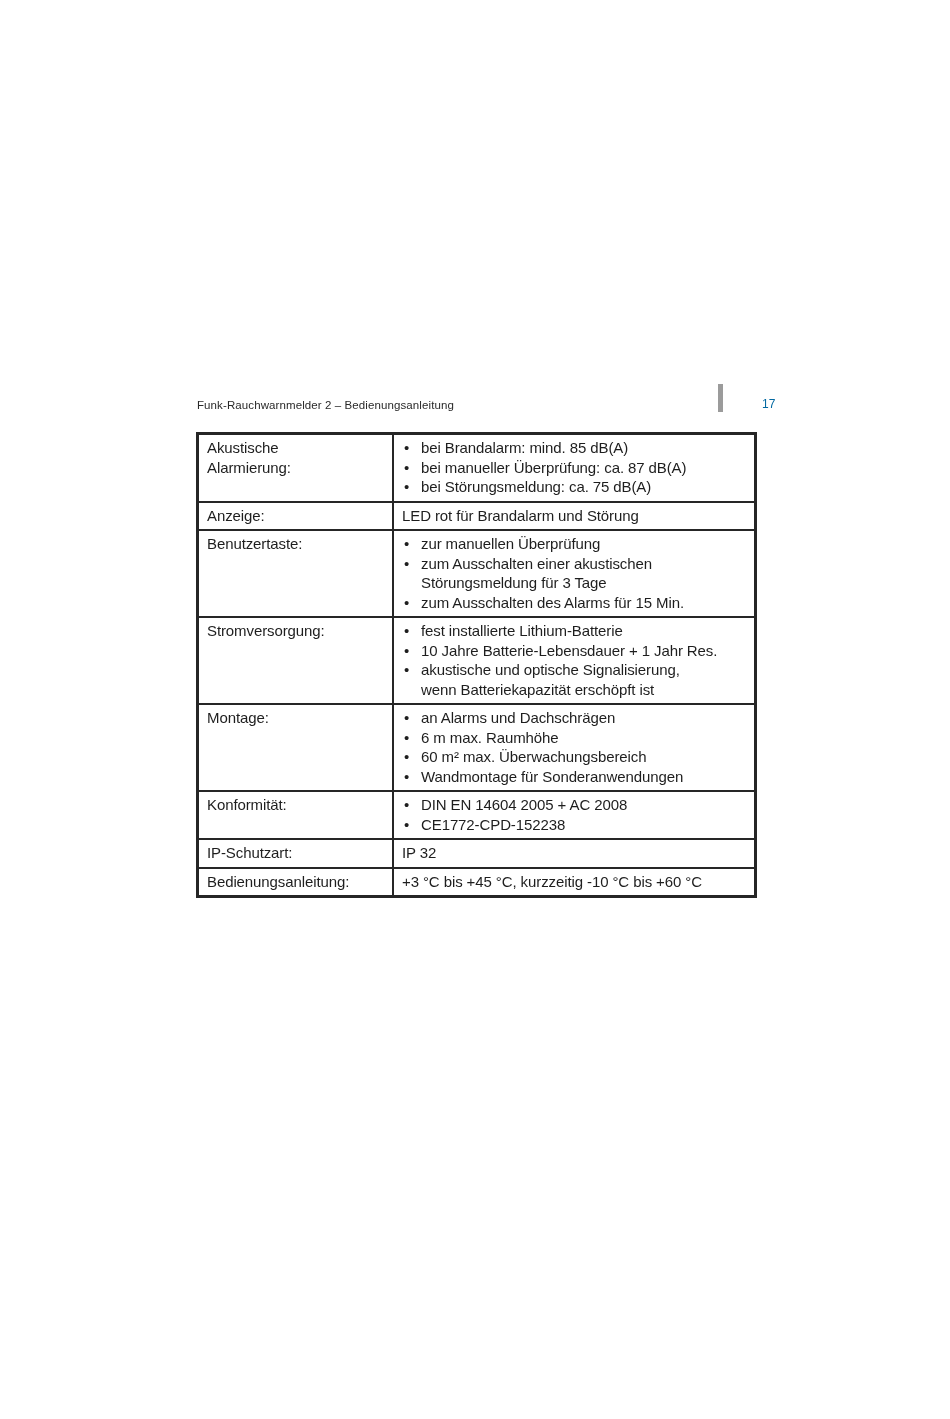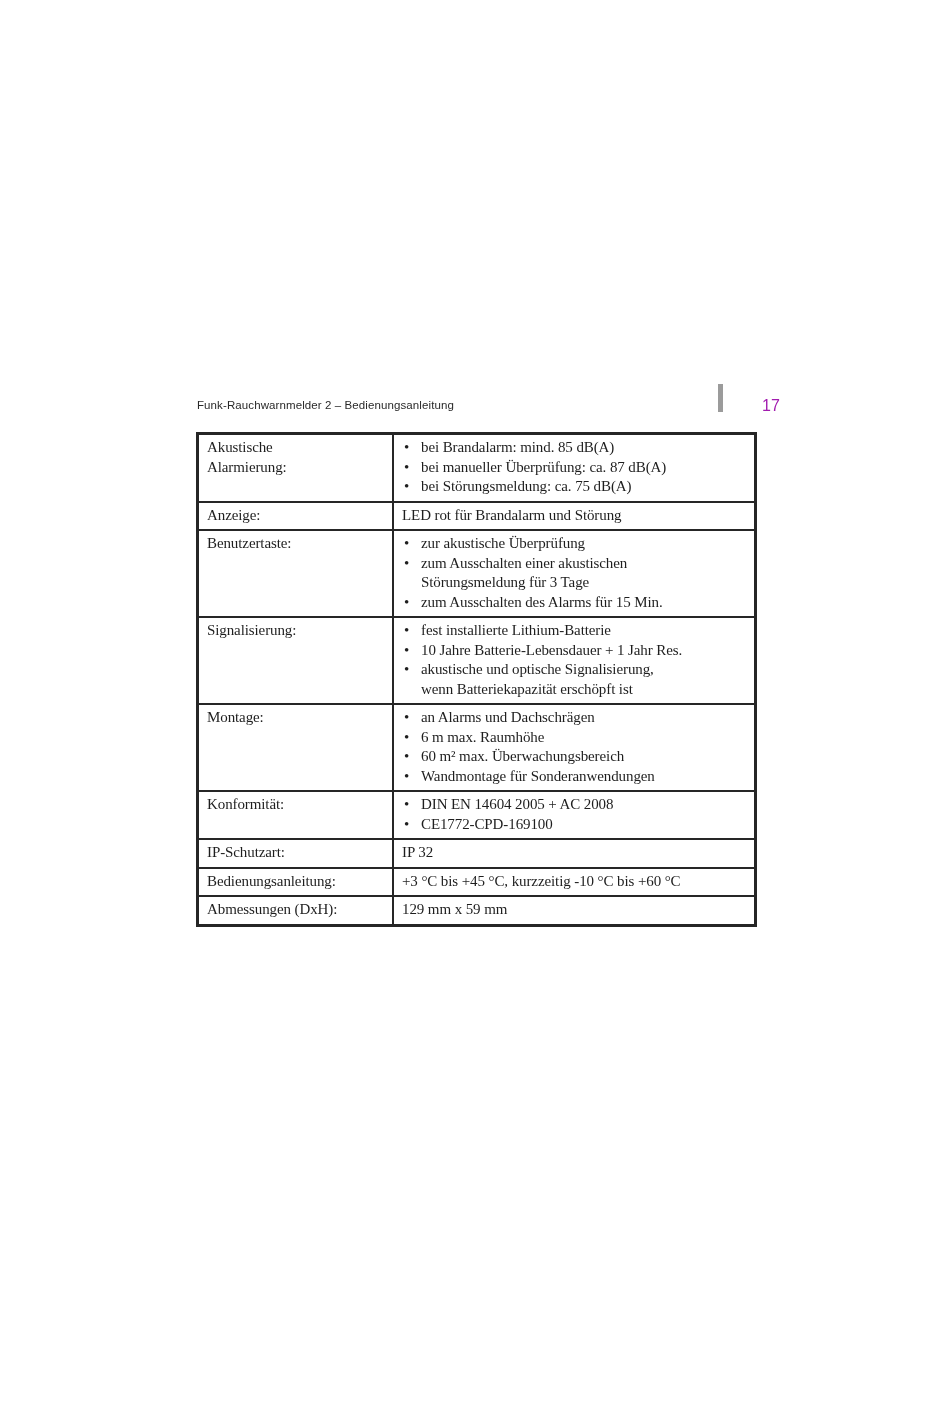--- a/index.html
+++ b/index.html
@@ -30,35 +30,34 @@
     left: 718px;
     top: 384px;
     width: 5px;
     height: 28px;
     background: #9b9b9b;
   }
   .page-number {
     position: absolute;
     left: 762px;
     top: 397px;
-    font-size: 16px;
-    color: #a21caf;
+    font-size: 12px;
+    color: #0369a1;
   }
   table.spec-table {
     position: absolute;
     left: 196px;
     top: 432px;
     width: 561px;
     border-collapse: collapse;
     border: 3px solid #262626;
     font-size: 15px;
     line-height: 19.5px;
     letter-spacing: -0.1px;
     color: #1e1e1e;
-    font-family: Liberation Serif, serif;
   }
   table.spec-table td {
     border: 2px solid #262626;
     vertical-align: top;
     padding: 3px 6px 4px 8px;
   }
   td.label-cell {
     width: 179px;
     white-space: pre-line;
   }
@@ -110,35 +109,35 @@
         </tr>
         <tr>
           <td class="label-cell">Anzeige:</td>
           <td class="value-cell plain">LED rot für Brandalarm und Störung</td>
         </tr>
         <tr>
           <td class="label-cell">Benutzertaste:</td>
           <td class="value-cell">
             <div class="bullet-item">
               <span class="bullet-dot">•</span>
-              <span class="bullet-text">zur akustische Überprüfung</span>
+              <span class="bullet-text">zur manuellen Überprüfung</span>
             </div>
             <div class="bullet-item">
               <span class="bullet-dot">•</span>
               <span class="bullet-text">zum Ausschalten einer akustischen
 Störungsmeldung für 3 Tage</span>
             </div>
             <div class="bullet-item">
               <span class="bullet-dot">•</span>
               <span class="bullet-text">zum Ausschalten des Alarms für 15 Min.</span>
             </div>
           </td>
         </tr>
         <tr>
-          <td class="label-cell">Signalisierung:</td>
+          <td class="label-cell">Stromversorgung:</td>
           <td class="value-cell">
             <div class="bullet-item">
               <span class="bullet-dot">•</span>
               <span class="bullet-text">fest installierte Lithium-Batterie</span>
             </div>
             <div class="bullet-item">
               <span class="bullet-dot">•</span>
               <span class="bullet-text">10 Jahre Batterie-Lebensdauer + 1 Jahr Res.</span>
             </div>
             <div class="bullet-item">
@@ -171,31 +170,27 @@
         </tr>
         <tr>
           <td class="label-cell">Konformität:</td>
           <td class="value-cell">
             <div class="bullet-item">
               <span class="bullet-dot">•</span>
               <span class="bullet-text">DIN EN 14604 2005 + AC 2008</span>
             </div>
             <div class="bullet-item">
               <span class="bullet-dot">•</span>
-              <span class="bullet-text">CE1772-CPD-169100</span>
+              <span class="bullet-text">CE1772-CPD-152238</span>
             </div>
           </td>
         </tr>
         <tr>
           <td class="label-cell">IP-Schutzart:</td>
           <td class="value-cell plain">IP 32</td>
         </tr>
         <tr>
           <td class="label-cell">Bedienungsanleitung:</td>
           <td class="value-cell plain">+3 °C bis +45 °C, kurzzeitig -10 °C bis +60 °C</td>
         </tr>
-        <tr>
-          <td class="label-cell">Abmessungen (DxH):</td>
-          <td class="value-cell plain">129 mm x 59 mm</td>
-        </tr>
       </tbody>
   </table>
 </div>
 
 </body></html>

